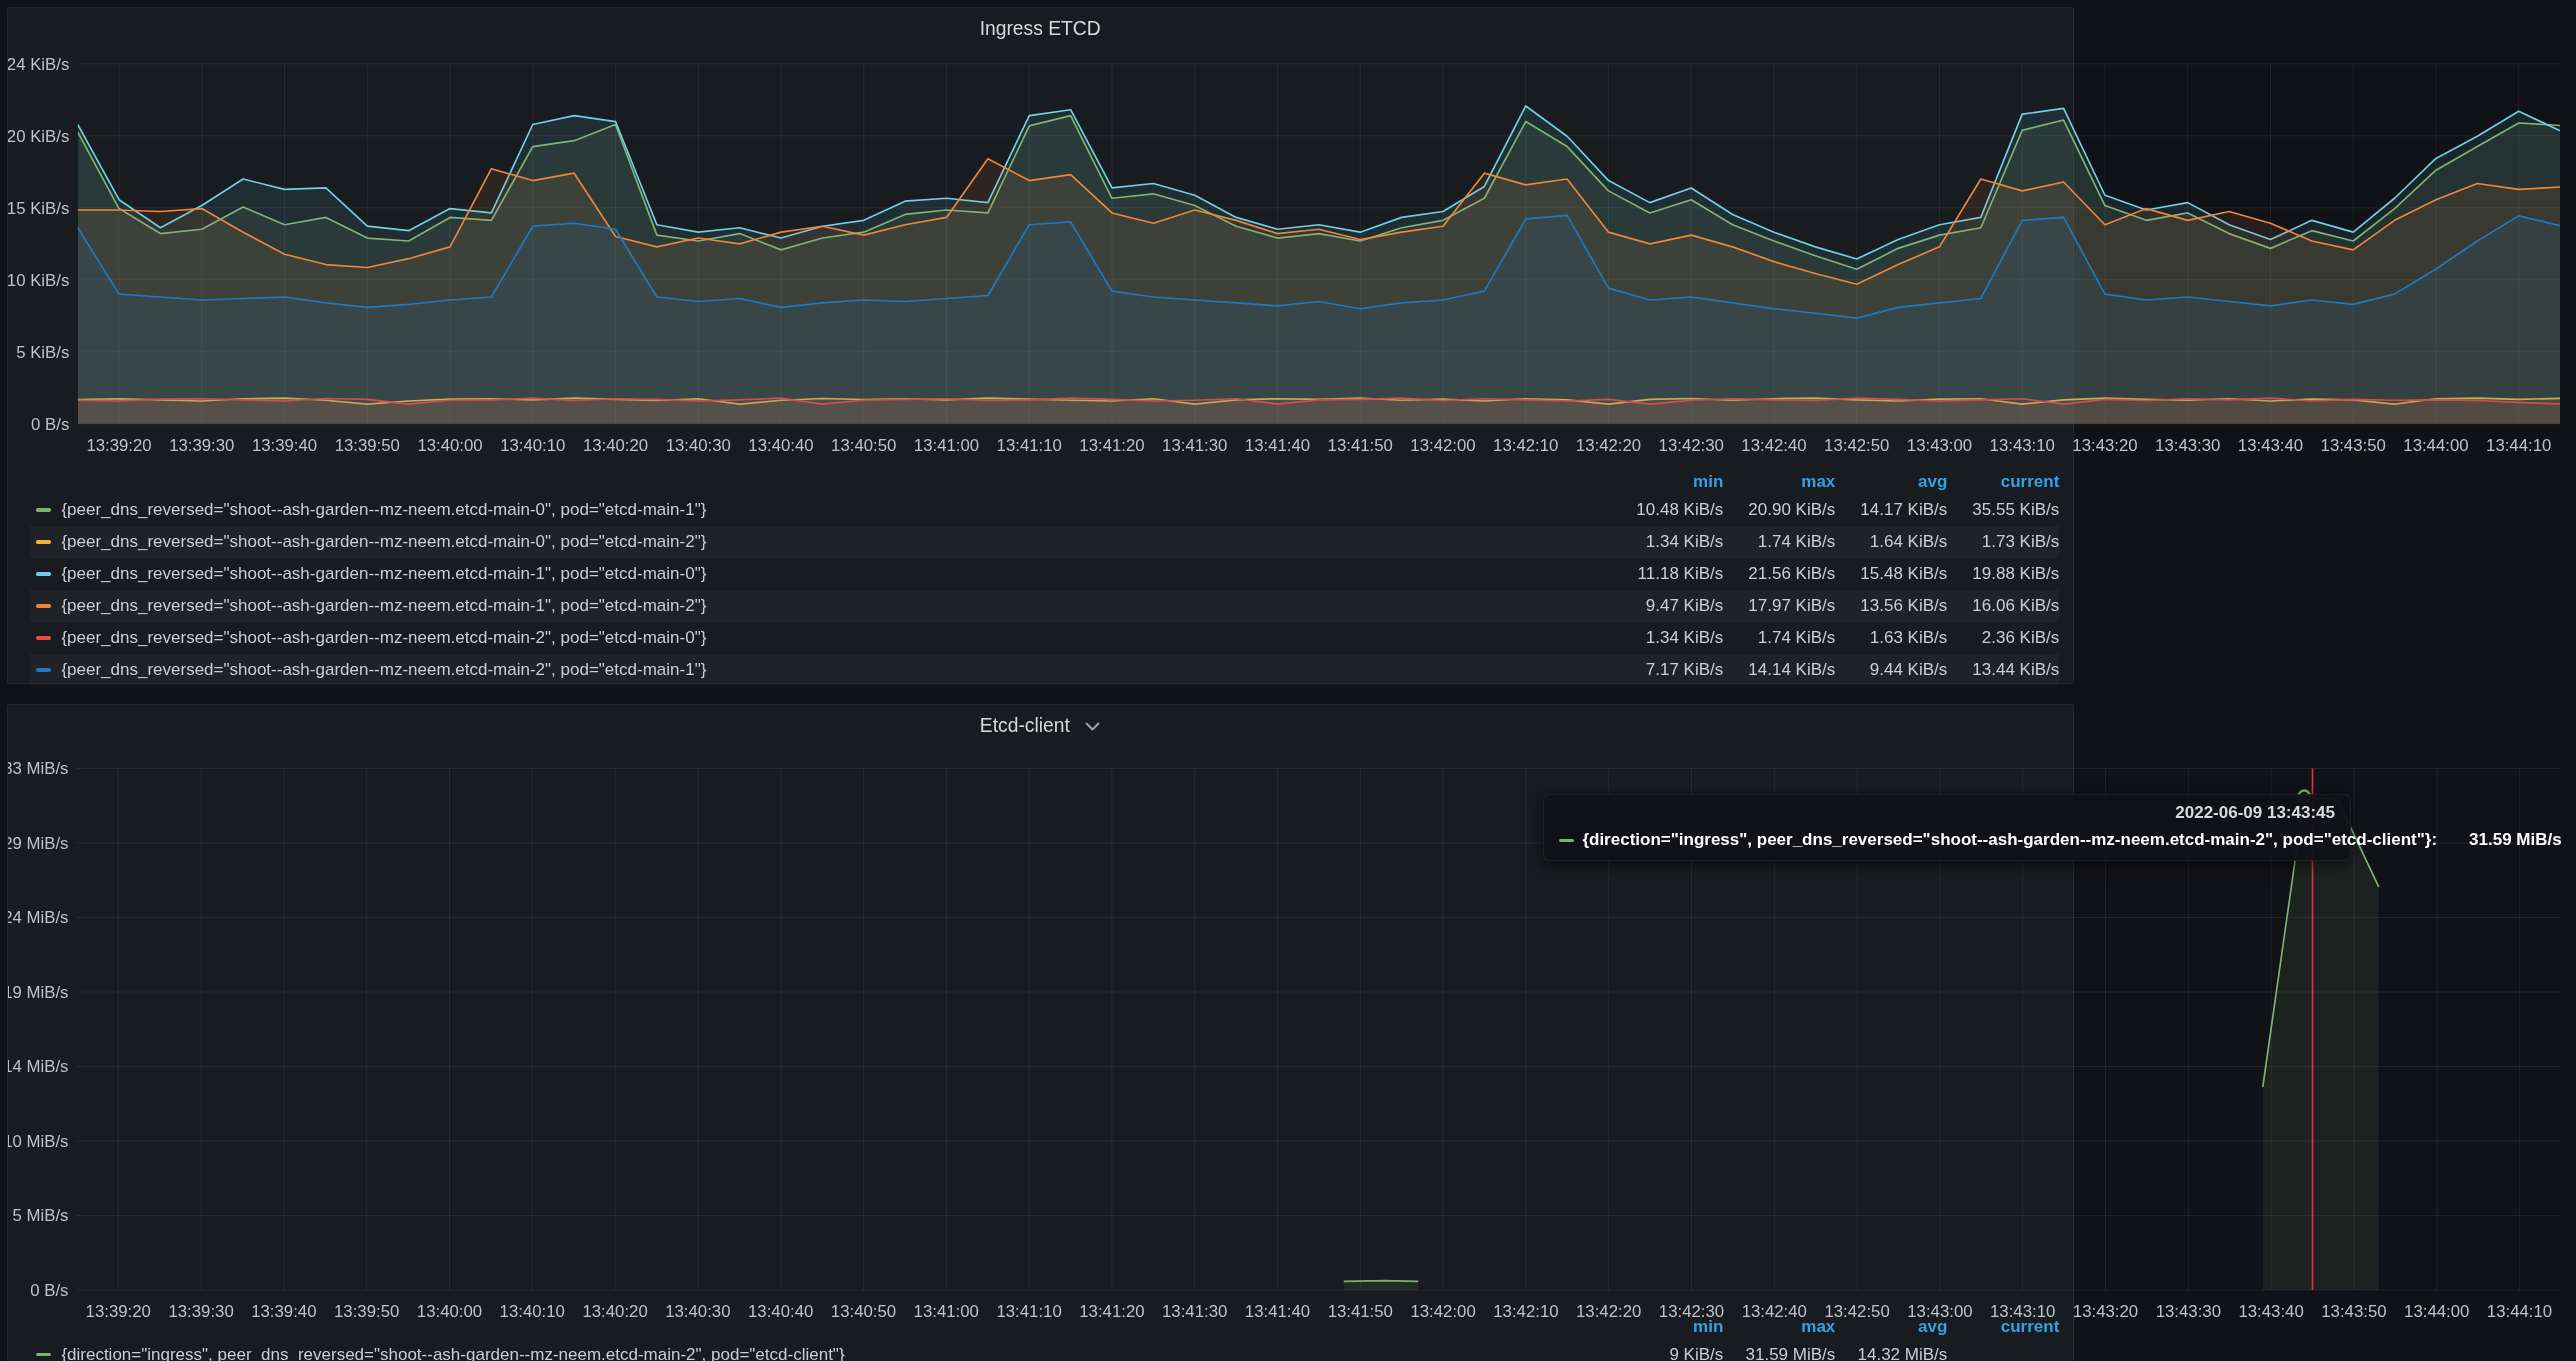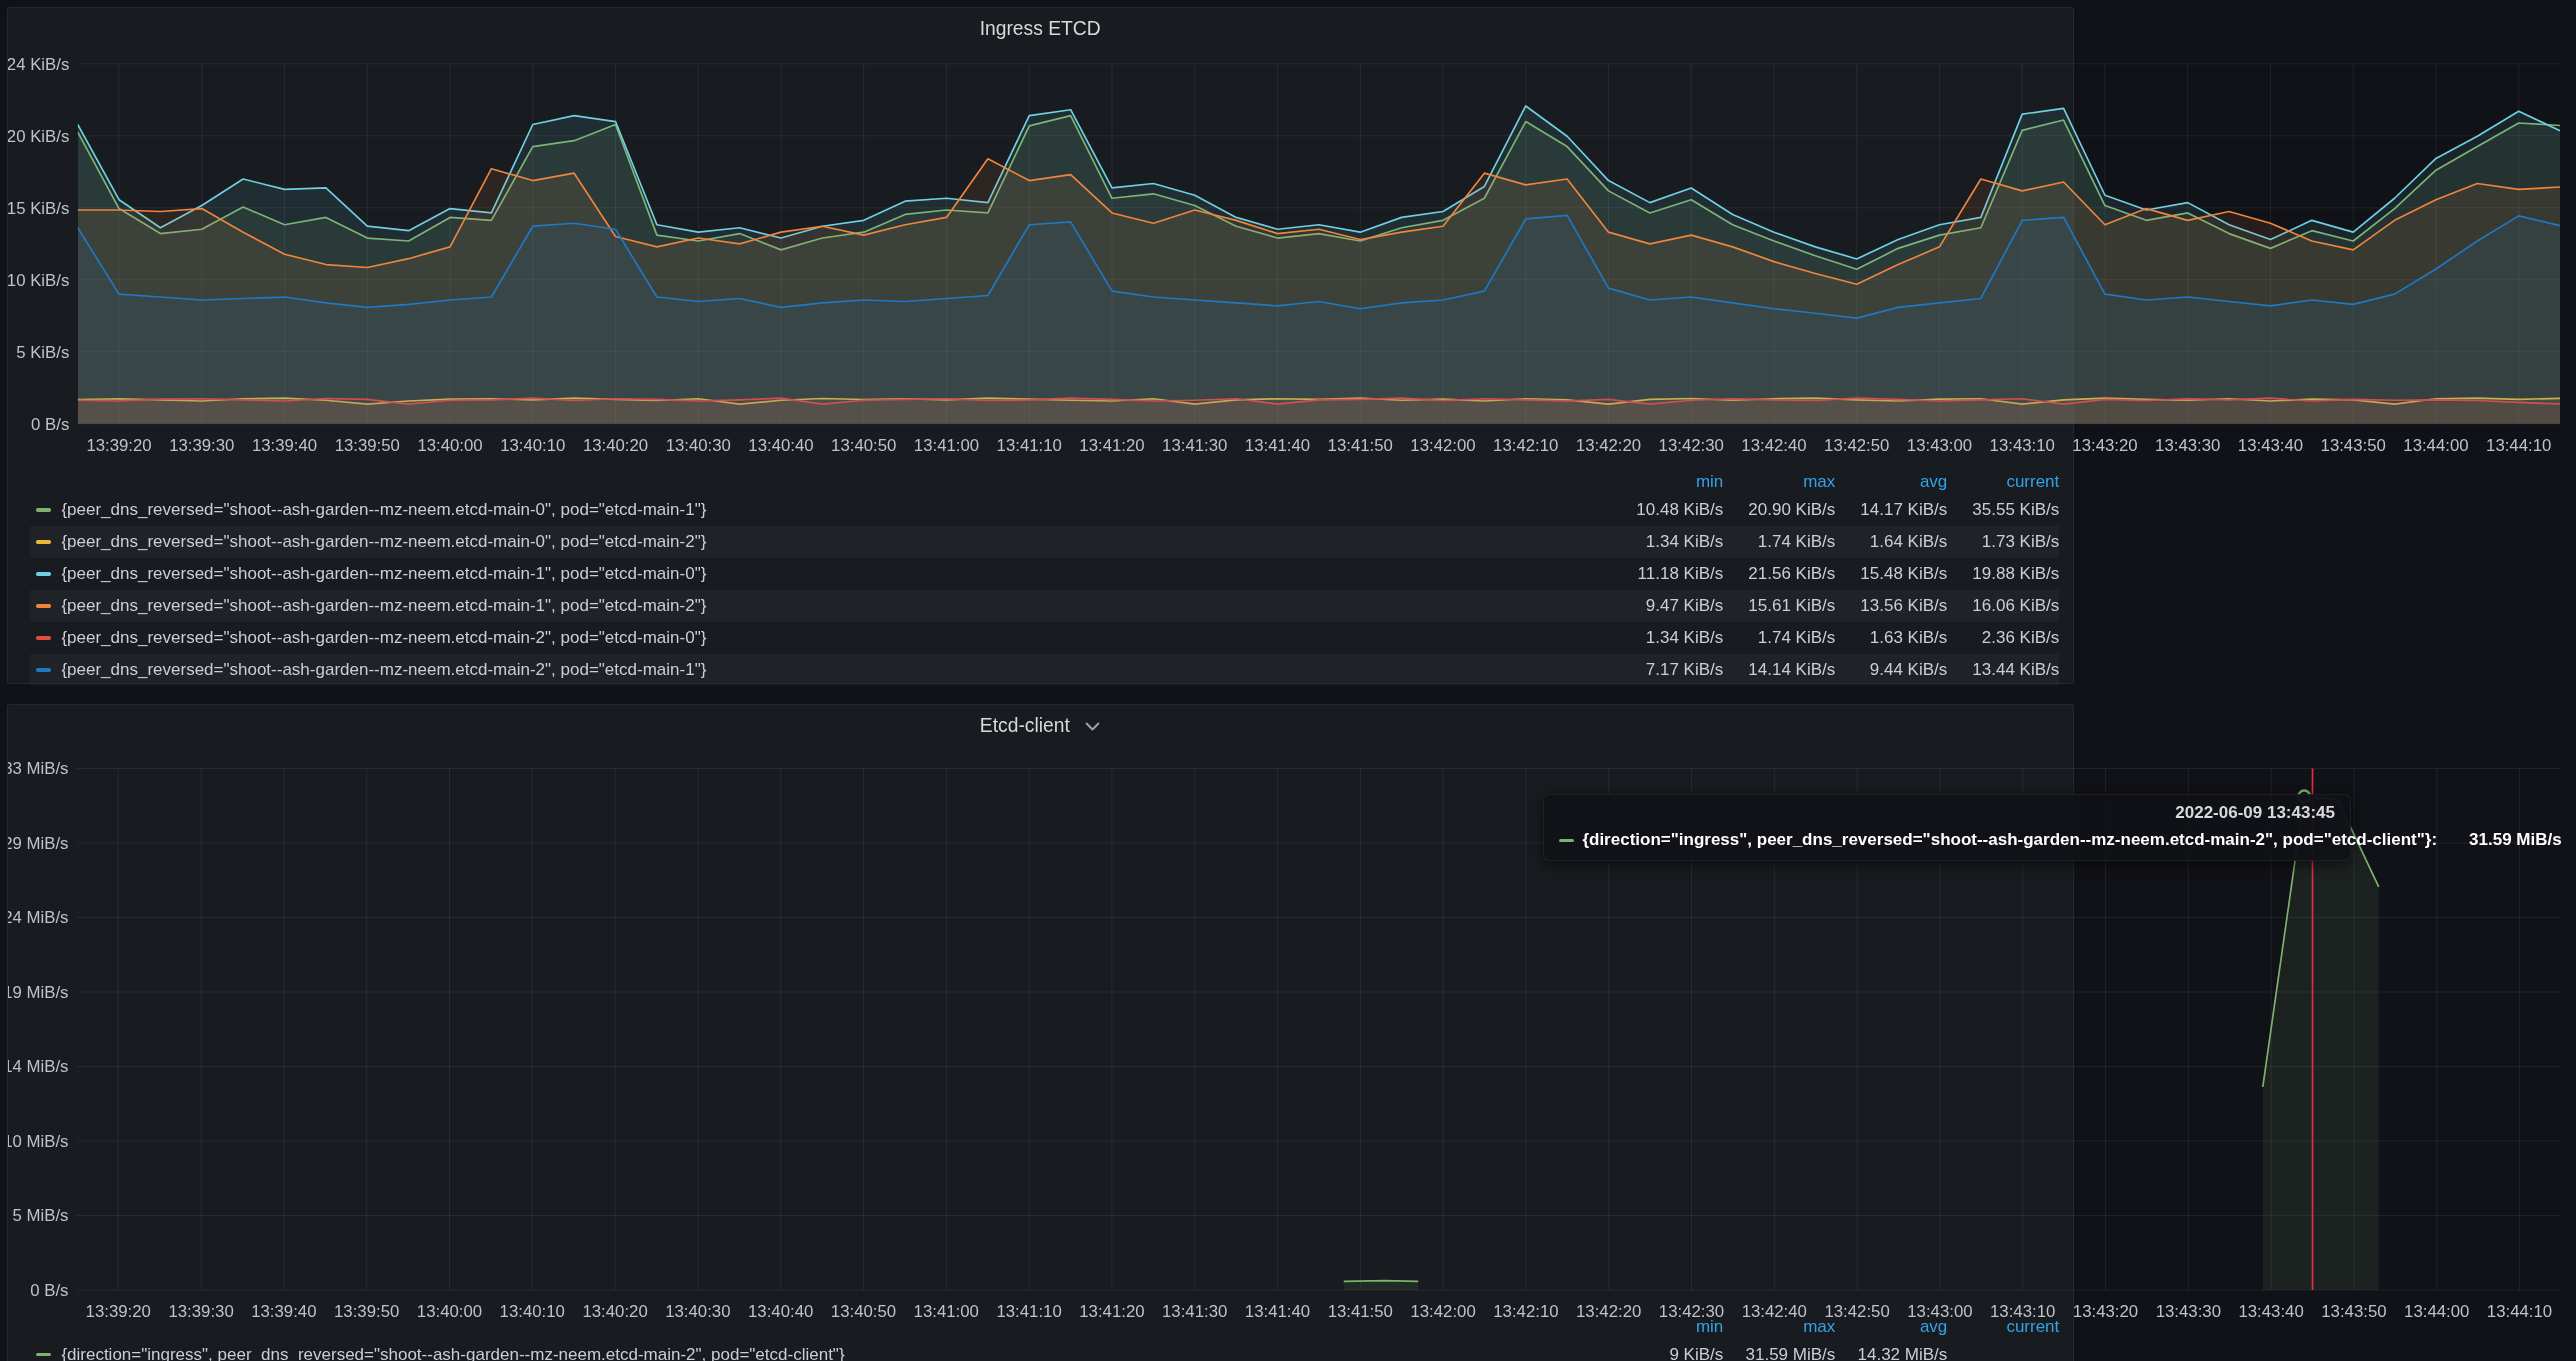--- a/index.html
+++ b/index.html
@@ -14,21 +14,21 @@
   svg.chart{position:absolute;left:0;display:block;}
   #chart1{top:34px;}
   #chart2{top:50px;}
   svg .grid{stroke:rgba(204,204,220,0.11);stroke-width:1;}
   svg .tick{font-family:"Liberation Sans",sans-serif;font-size:20px;fill:#C0C2C7;}
   svg .cursorline{stroke-width:2;}
   .legend{position:absolute;left:22px;right:13.4px;font-size:17px;}
   #panel1 .legend{top:463px;}
   #panel2 .legend{top:610px;}
   .lrow{display:flex;align-items:center;height:32px;}
-  .lrow.head{height:23.5px;font-weight:400;color:#33A2E5;}
+  .lrow.head{height:23.5px;font-weight:700;color:#33A2E5;}
   .lrow.stripe{background:rgba(255,255,255,0.03);}
   .lrow .lbl{flex:1;display:flex;align-items:center;min-width:0;white-space:nowrap;cursor:pointer;}
   .dash{display:inline-block;width:15px;height:3.4px;border-radius:1.7px;margin:0 10px 0 6.7px;flex:none;}
   .col{width:107px;text-align:right;flex:none;padding-left:5px;white-space:nowrap;}
   .lrow.head .col{cursor:pointer;}
   .tooltip{position:absolute;left:1543px;top:794px;width:808px;box-sizing:border-box;
     background:rgba(17,18,23,0.96);border:0.8px solid rgba(204,204,220,0.08);border-radius:6.7px;
     padding:8.4px 15px 10px 15px;box-shadow:0 3.4px 13.4px rgba(0,0,0,0.55);z-index:5;font-size:17px;}
   .tooltip .tt-time{text-align:right;color:#D8D9DA;font-weight:600;margin-bottom:7px;}
   .tooltip .tt-row{display:flex;align-items:center;color:#FFFFFF;font-weight:600;white-space:nowrap;}
@@ -176,21 +176,21 @@
       <div class="col">15.48 KiB/s</div>
       <div class="col">19.88 KiB/s</div>
     </div>
 
     <div class="lrow stripe">
       <div class="lbl">
         <span class="dash" style="background-color: rgb(239, 132, 60);"></span>
         <span>{peer_dns_reversed="shoot--ash-garden--mz-neem.etcd-main-1", pod="etcd-main-2"}</span>
       </div>
       <div class="col">9.47 KiB/s</div>
-      <div class="col">15.61 KiB/s</div>
+      <div class="col">17.97 KiB/s</div>
       <div class="col">13.56 KiB/s</div>
       <div class="col">16.06 KiB/s</div>
     </div>
 
     <div class="lrow">
       <div class="lbl">
         <span class="dash" style="background-color: rgb(226, 77, 66);"></span>
         <span>{peer_dns_reversed="shoot--ash-garden--mz-neem.etcd-main-2", pod="etcd-main-0"}</span>
       </div>
       <div class="col">1.34 KiB/s</div>

